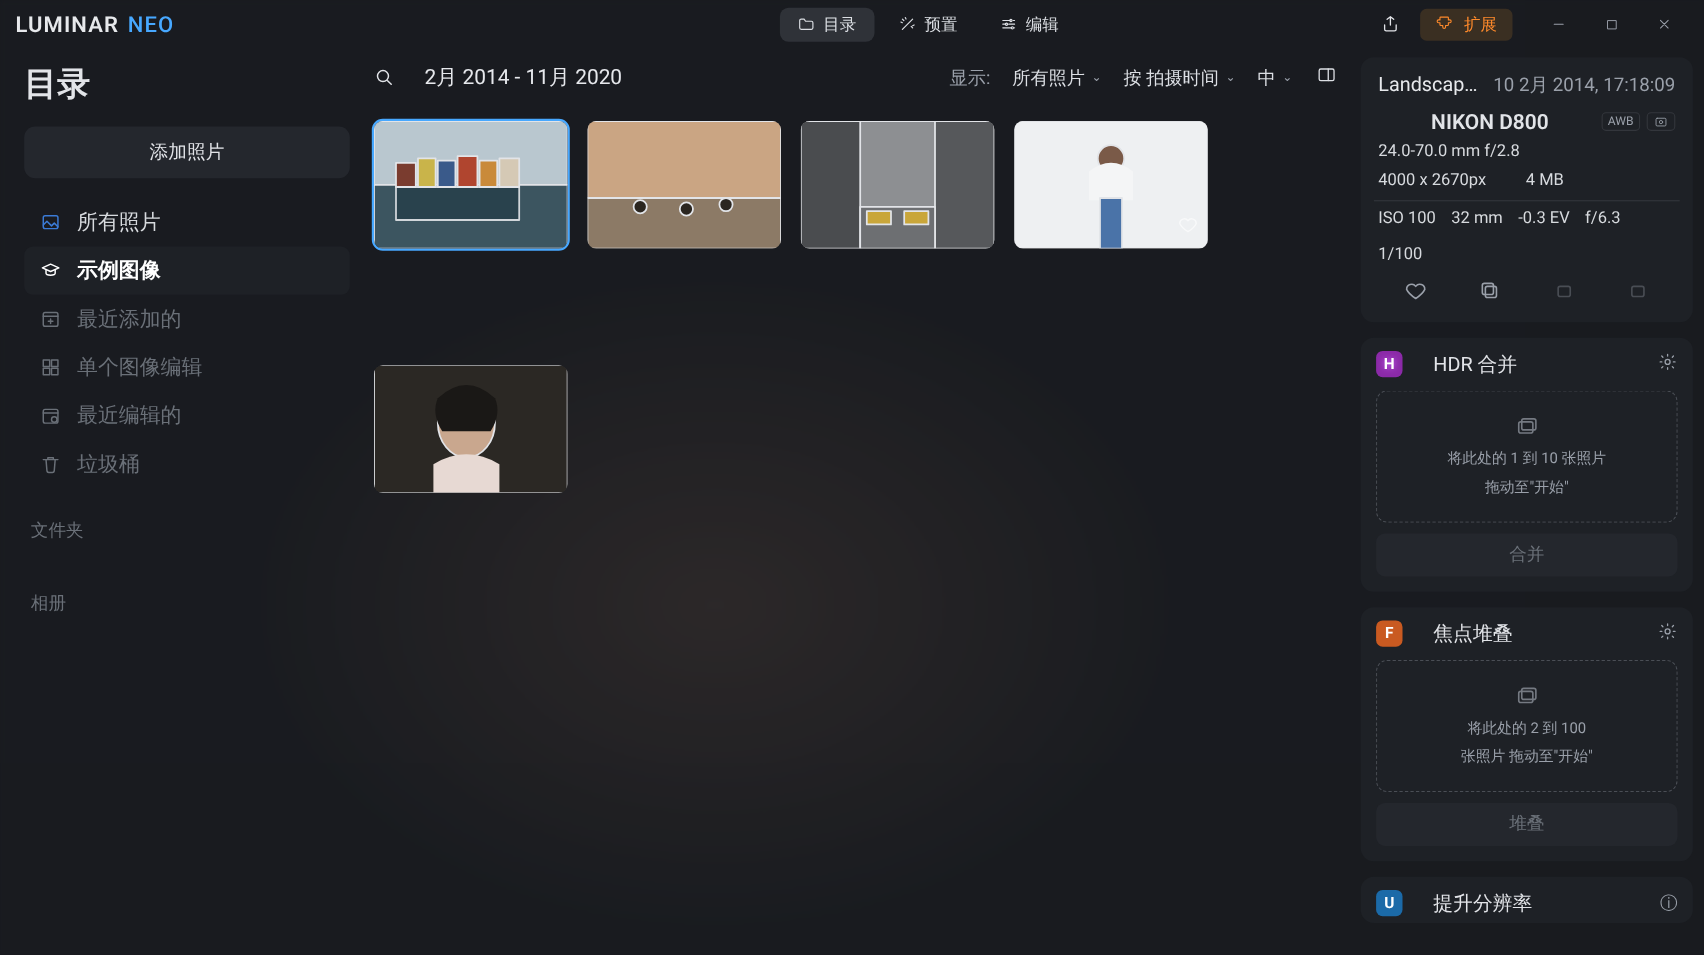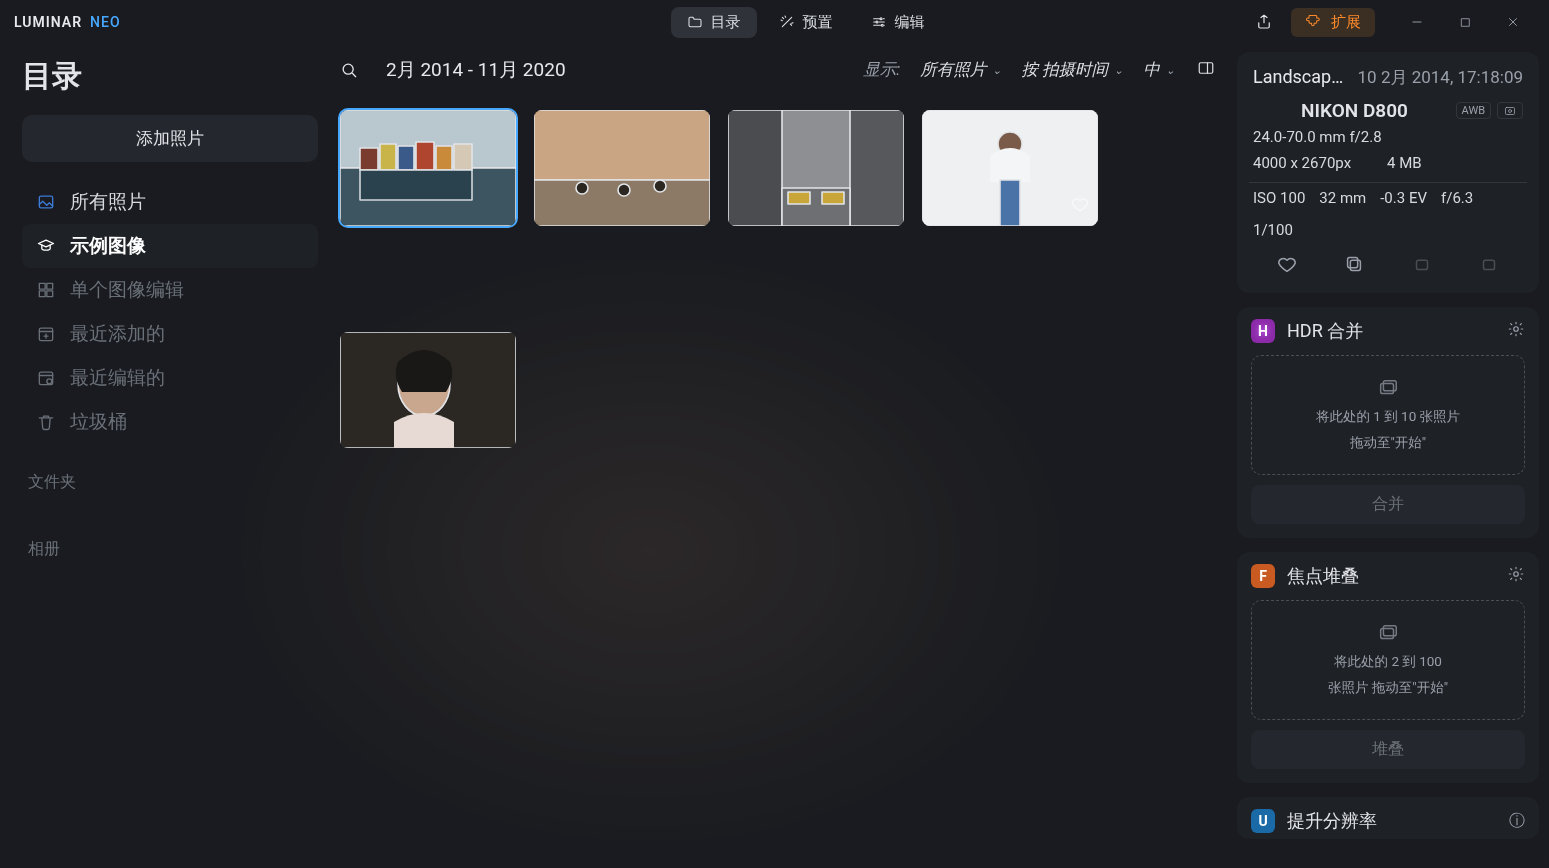--- a/index.html
+++ b/index.html
@@ -14,21 +14,21 @@
     --orange:#ff8a2b;
     --pill:#2f3238;
     --border:#33363c;
   }
   *{box-sizing:border-box;font-family:-apple-system,BlinkMacSystemFont,"Segoe UI",Roboto,sans-serif;}
   body{margin:0;width:1549px;height:868px;background:var(--bg);color:var(--text);overflow:hidden;position:relative;}
   
   .bg-blur{position:absolute;inset:0;background:radial-gradient(ellipse 700px 500px at 650px 550px,#3a3230 0%,#1b1d21 60%);filter:blur(2px);opacity:.6;z-index:0;}
   
   .topbar{position:relative;z-index:2;height:44px;display:flex;align-items:center;padding:0 14px;gap:10px;}
-  .logo{font-weight:600;letter-spacing:1px;font-size:14px;display:flex;align-items:flex-end;gap:8px;}
+  .logo{font-weight:600;letter-spacing:1px;font-size:20px;display:flex;align-items:flex-end;gap:8px;}
   .logo .t1{color:#e7e9ec;}
   .logo .t2{color:var(--accent);font-weight:500;}
   .tabs{display:flex;gap:6px;margin-left:540px;}
   .tab{display:flex;align-items:center;gap:8px;padding:6px 16px;border-radius:8px;color:#dcdfe4;font-size:15px;cursor:pointer;}
   .tab.active{background:var(--pill);}
   .tab svg{width:16px;height:16px;}
   .top-right{margin-left:auto;display:flex;align-items:center;gap:10px;}
   .icon-btn{width:34px;height:30px;display:flex;align-items:center;justify-content:center;border-radius:6px;cursor:pointer;}
   .ext-btn{display:flex;align-items:center;gap:8px;background:#3a2f22;border-radius:6px;padding:5px 14px;color:var(--orange);font-size:15px;cursor:pointer;}
   .win-ctrl{display:flex;gap:4px;margin-left:10px;}
@@ -41,21 +41,21 @@
   .sb-item{display:flex;align-items:center;gap:14px;padding:9px 14px;border-radius:8px;font-size:19px;color:#d7dade;cursor:pointer;}
   .sb-item.active{background:var(--panel);color:#fff;font-weight:bold;}
   .sb-item.dim{color:var(--text-mute);}
   .sb-item svg{width:20px;height:20px;flex-shrink:0;}
   .sb-section{font-size:16px;color:var(--text-mute);margin:28px 0 10px 6px;}
   
   .content{flex:1;display:flex;flex-direction:column;min-width:0;}
   .content-bar{height:52px;display:flex;align-items:center;gap:22px;padding:0 14px 0 4px;}
   .search-btn{width:30px;height:30px;display:flex;align-items:center;justify-content:center;cursor:pointer;}
   .date-range{font-size:19px;color:#e6e8ec;}
-  .cbar-right{margin-left:auto;display:flex;align-items:flex-end;gap:20px;font-size:16.5px;color:#dcdfe4;font-style:italic;}
+  .cbar-right{margin-left:auto;display:flex;align-items:flex-end;gap:20px;font-size:16.5px;color:#dcdfe4;}
   .dd{display:flex;align-items:center;gap:6px;cursor:pointer;}
   .dd .chev{font-size:11px;color:var(--text-dim);}
   .panel-toggle svg{width:22px;height:18px;}
   .grid{padding:14px 10px;display:flex;flex-wrap:wrap;gap:18px;align-content:flex-start;}
   .thumb{width:176px;height:116px;border-radius:8px;background:#333;position:relative;overflow:hidden;cursor:pointer;}
   .thumb.selected{outline:2px solid var(--accent);outline-offset:0;}
   .thumb .fav{position:absolute;right:8px;bottom:8px;color:rgba(255,255,255,.6);}
   
   .thumb-img{position:absolute;inset:0;}
   
@@ -73,21 +73,21 @@
   .exif{font-size:15px;color:#d7dade;display:flex;gap:14px;flex-wrap:wrap;text-align:center;}
   .exif span{white-space:nowrap;}
   .card-actions{display:flex;justify-content:space-around;margin-top:14px;}
   .card-actions .act{color:var(--text-dim);cursor:pointer;}
   .ext-card{background:var(--panel);border-radius:12px;padding:12px 14px 14px;}
   .ext-head{display:flex;align-items:center;gap:12px;margin-bottom:12px;}
   .ext-icon{width:24px;height:24px;border-radius:6px;display:flex;align-items:center;justify-content:center;font-weight:700;font-size:14px;color:#fff;}
   .ext-icon.hdr{background:#8b2aa8;text-shadow:0 0 6px #d26bff;}
   .ext-icon.focus{background:#c95a21;}
   .ext-icon.upscale{background:#1b6aa8;}
-  .ext-title{font-size:18px;flex:1;}
+  .ext-title{font-size:18px;flex:1;margin-left:16px;}
   .gear{color:var(--text-dim);cursor:pointer;}
   .dropzone{border:1px dashed #4a4e55;border-radius:10px;padding:22px 12px;display:flex;flex-direction:column;align-items:center;gap:8px;color:var(--text-dim);font-size:13.5px;text-align:left;}
   .dropzone svg{width:24px;height:22px;opacity:.7;}
   .ext-btn2{margin-top:10px;background:var(--panel2);border-radius:8px;padding:9px 0;text-align:center;color:var(--text-mute);font-size:16px;cursor:default;}
   svg{fill:none;stroke:currentColor;stroke-width:1.6;stroke-linecap:round;stroke-linejoin:round;}
 </style>
 </head>
 <body>
 
 <div class="bg-blur"></div>
@@ -167,33 +167,33 @@
     </div>
     <div class="sb-item active">
       <svg viewBox="0 0 24 24">
           <path d="M3 9l9-4 9 4-9 4Z"></path>
           <path d="M7 11v4c0 1 2 2 5 2s5-1 5-2v-4"></path>
         </svg>
       <span>示例图像</span>
     </div>
     <div class="sb-item dim">
       <svg viewBox="0 0 24 24">
+          <rect x="4" y="5" width="16" height="15" rx="2"></rect>
+          <path d="M4 9h16M12 12v5M9.5 14.5h5"></path>
+        </svg>
+      <span>最近添加的</span>
+    </div>
+    <div class="sb-item dim">
+      <svg viewBox="0 0 24 24">
           <rect x="4" y="4" width="7" height="7"></rect>
           <rect x="13" y="4" width="7" height="7"></rect>
           <rect x="4" y="13" width="7" height="7"></rect>
           <rect x="13" y="13" width="7" height="7"></rect>
         </svg>
       <span>单个图像编辑</span>
-    </div>
-    <div class="sb-item dim">
-      <svg viewBox="0 0 24 24">
-          <rect x="4" y="5" width="16" height="15" rx="2"></rect>
-          <path d="M4 9h16M12 12v5M9.5 14.5h5"></path>
-        </svg>
-      <span>最近添加的</span>
     </div>
     <div class="sb-item dim">
       <svg viewBox="0 0 24 24">
           <rect x="4" y="5" width="16" height="15" rx="2"></rect>
           <path d="M4 9h16"></path>
           <circle cx="16" cy="16" r="3"></circle>
         </svg>
       <span>最近编辑的</span>
     </div>
     <div class="sb-item dim">

